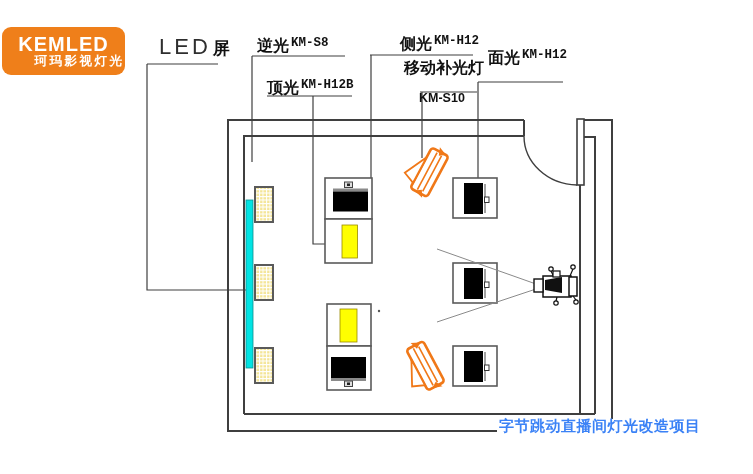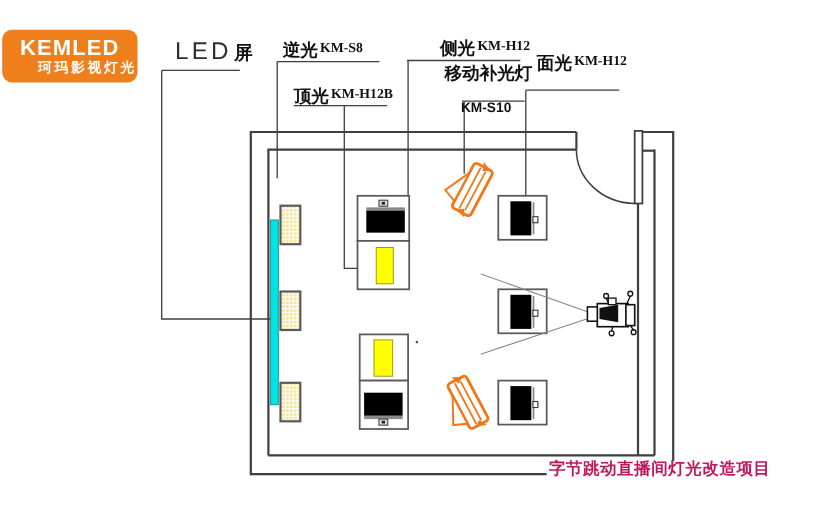--- a/index.html
+++ b/index.html
@@ -10,36 +10,36 @@
   
   #logo{position:absolute;left:2px;top:27px;width:123px;height:48px;background:#EF7F1A;
         border-radius:9px;color:#fff;text-align:center;display:flex;flex-direction:column;
         justify-content:center;line-height:1.1;}
   #logo .brand{font-size:20px;font-weight:800;letter-spacing:1px;font-family:"Liberation Sans",sans-serif;}
   #logo .sub{font-size:12.5px;font-weight:700;letter-spacing:2.5px;font-family:"Liberation Sans",sans-serif;padding-left:32px;}
 
   
   .lbl{position:absolute;display:flex;align-items:flex-start;gap:2px;color:#111;white-space:nowrap;}
   .lbl .cjk{font-family:"Liberation Serif",serif;font-size:16px;font-weight:600;}
-  .lbl .model{font-family:Liberation Serif, serif;font-size:12.5px;font-weight:600;}
+  .lbl .model{font-family:Liberation Mono, monospace;font-size:12.5px;font-weight:600;}
   #lbl-led{left:146px;top:34px;align-items:baseline;margin-left:13px;}
   #lbl-led .latin{font-family:"Liberation Sans",sans-serif;font-size:22px;font-weight:400;
                   letter-spacing:3px;color:#2e2e2e;}
   #lbl-led .cjk{font-size:17px;}
   #lbl-backlight{left:257px;top:36px;}
   #lbl-toplight{left:267px;top:78px;}
   #lbl-sidelight{left:400px;top:34px;}
   #lbl-mobile{left:404px;top:60px;color:#111;}
   #lbl-mobile .row1{font-family:"Liberation Serif",serif;font-size:16px;font-weight:600;line-height:1;}
   #lbl-mobile .row2{font-family:"Liberation Sans",sans-serif;font-size:12.5px;font-weight:600;
                     padding-left:15px;line-height:1;margin-top:16px;}
   #lbl-facelight{left:488px;top:48px;}
 
   
-  #footer-text{position:absolute;left:499px;top:417px;color:#be185d;font-size:15px;
+  #footer-text{position:absolute;left:499px;top:417px;color:#3b82f6;font-size:15px;
                font-weight:700;letter-spacing:0.5px;white-space:nowrap;
                font-family:"Liberation Sans",sans-serif;}
 </style>
 </head>
 <body>
 
 <div id="canvas">
 
   <svg id="diagram-svg" width="753" height="474" viewBox="0 0 753 474">
     <defs>

